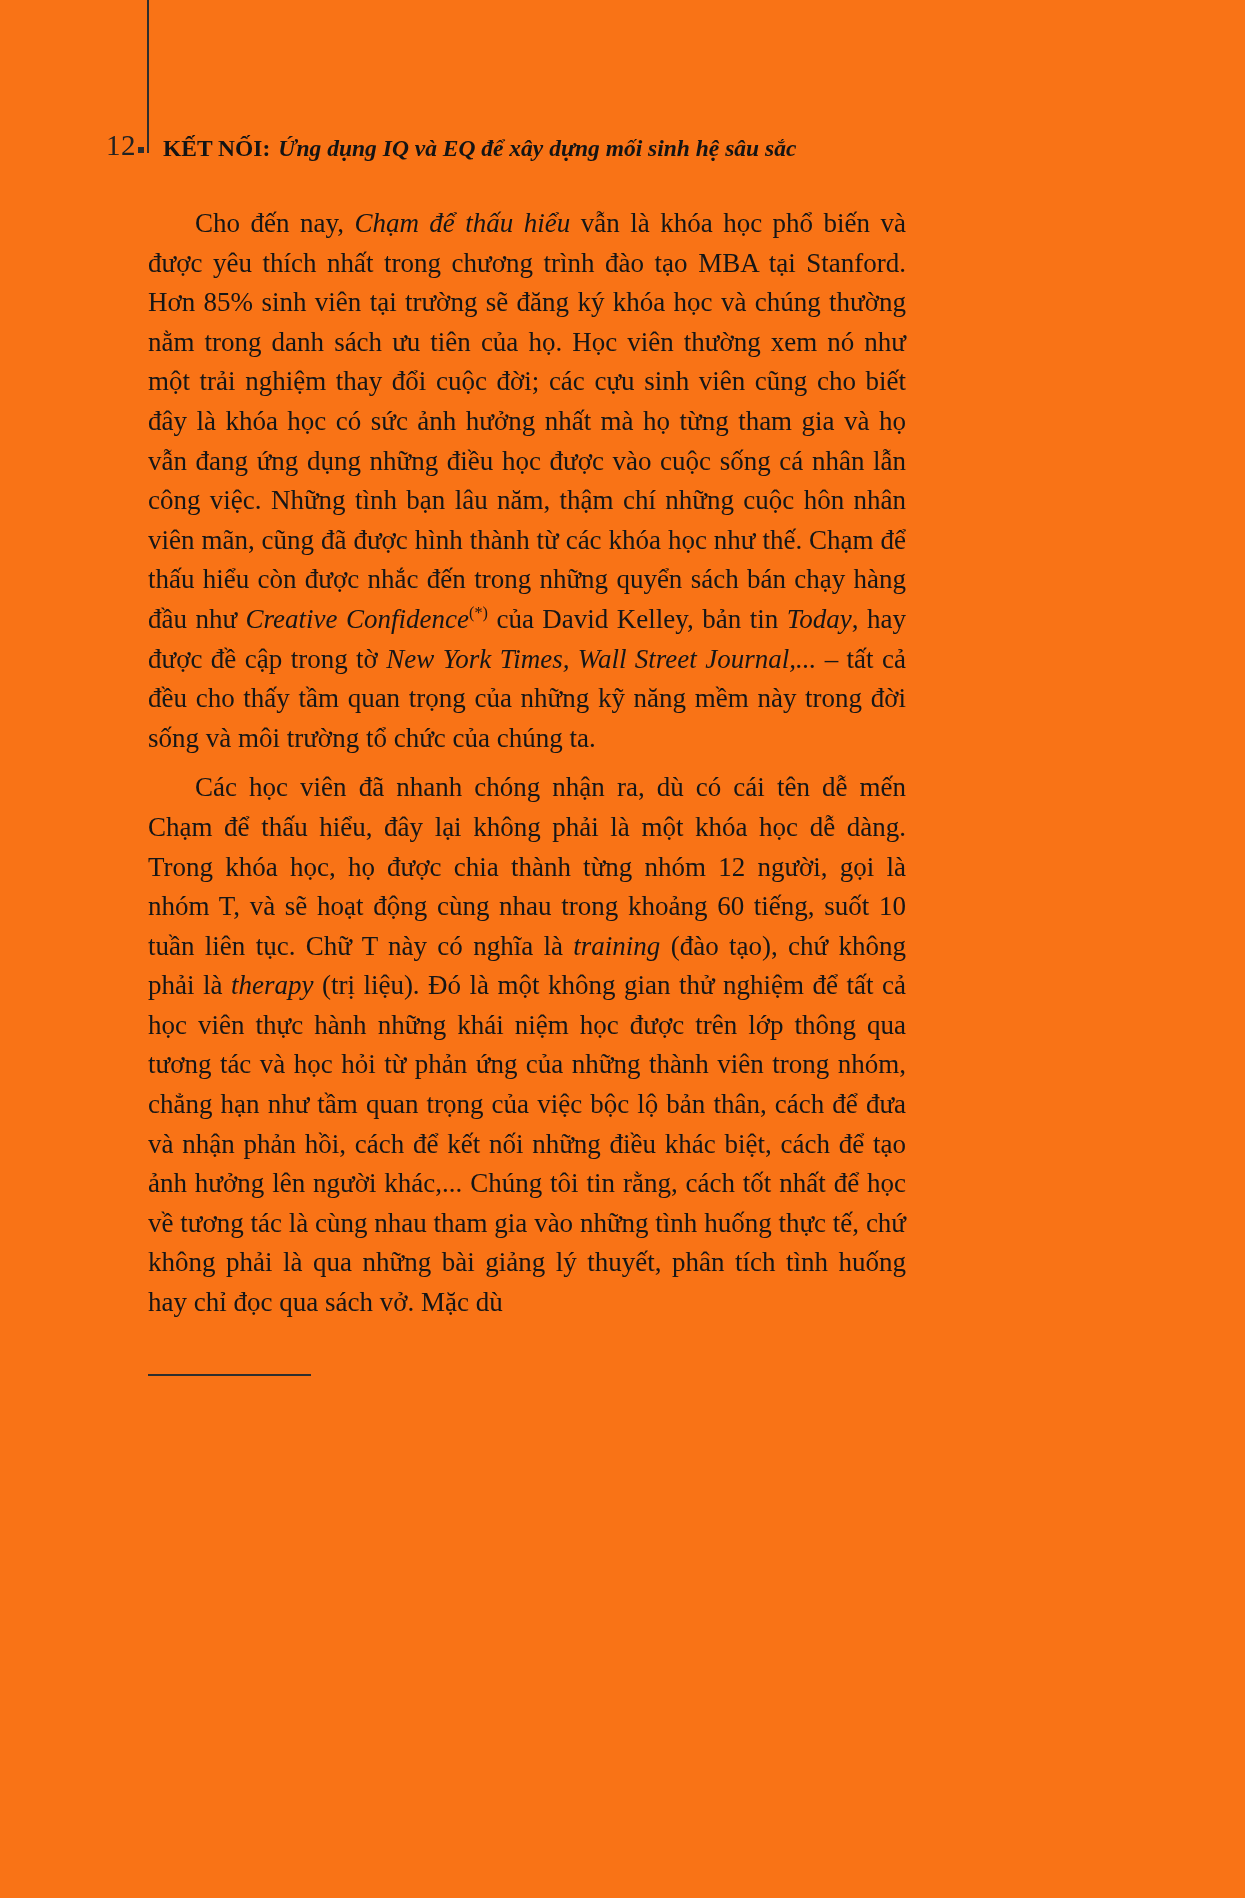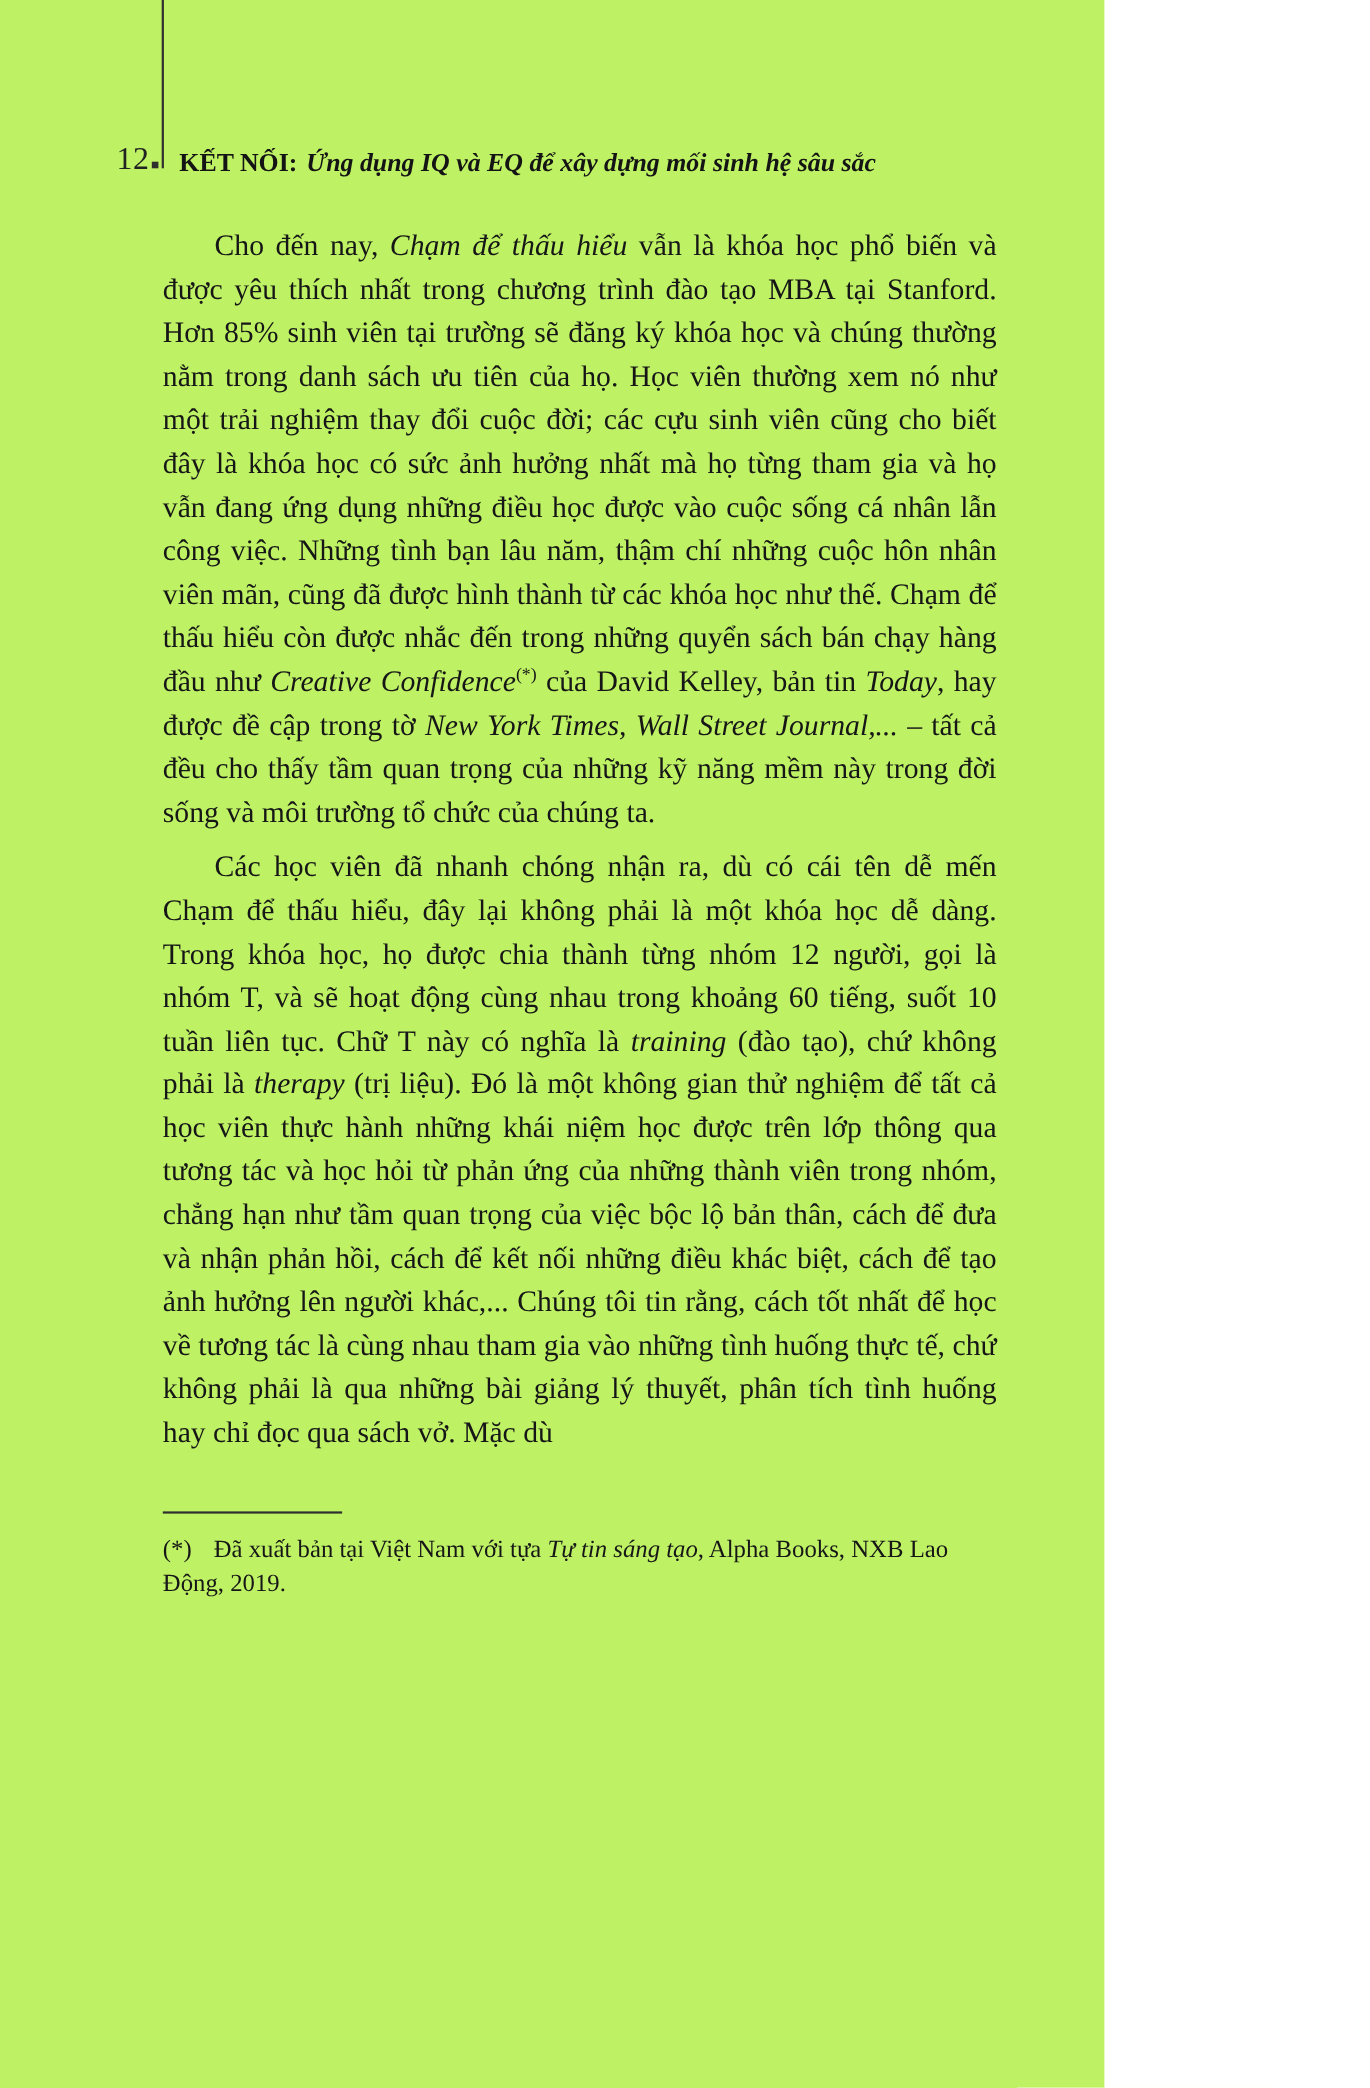--- a/index.html
+++ b/index.html
@@ -2,23 +2,23 @@
 <html lang="vi"><head>
 <meta charset="utf-8">
 <style>
   html, body {
     margin: 0;
     padding: 0;
     background: #ffffff;
   }
   .page {
     position: relative;
-    width: 1004px;
+    width: 1245px;
     height: 1898px;
-    background: #bef264;
+    background: #f97316;
     font-family: "Liberation Serif", "DejaVu Serif", serif;
     color: #1b1b1b;
     overflow: hidden;
   }
   
   .top-rule {
     position: absolute;
     left: 147px;
     top: 0;
     width: 2px;
@@ -114,17 +114,14 @@
     <span class="title">KẾT NỐI:</span><span class="subtitle">Ứng dụng IQ và EQ để xây dựng mối sinh hệ sâu sắc</span>
   </div>
 
   <div class="body-text">
       <p><span>Cho đến nay, </span><span class="it">Chạm để thấu hiểu</span><span> vẫn là khóa học phổ biến và được yêu thích nhất trong chương trình đào tạo MBA tại Stanford. Hơn 85% sinh viên tại trường sẽ đăng ký khóa học và chúng thường nằm trong danh sách ưu tiên của họ. Học viên thường xem nó như một trải nghiệm thay đổi cuộc đời; các cựu sinh viên cũng cho biết đây là khóa học có sức ảnh hưởng nhất mà họ từng tham gia và họ vẫn đang ứng dụng những điều học được vào cuộc sống cá nhân lẫn công việc. Những tình bạn lâu năm, thậm chí những cuộc hôn nhân viên mãn, cũng đã được hình thành từ các khóa học như thế. Chạm để thấu hiểu còn được nhắc đến trong những quyển sách bán chạy hàng đầu như </span><span class="it">Creative Confidence</span><sup>(*)</sup><span> của David Kelley, bản tin </span><span class="it">Today</span><span>, hay được đề cập trong tờ </span><span class="it">New York Times, Wall Street Journal,...</span><span> – tất cả đều cho thấy tầm quan trọng của những kỹ năng mềm này trong đời sống và môi trường tổ chức của chúng ta.</span></p>
       <p><span>Các học viên đã nhanh chóng nhận ra, dù có cái tên dễ mến Chạm để thấu hiểu, đây lại không phải là một khóa học dễ dàng. Trong khóa học, họ được chia thành từng nhóm 12 người, gọi là nhóm T, và sẽ hoạt động cùng nhau trong khoảng 60 tiếng, suốt 10 tuần liên tục. Chữ T này có nghĩa là </span><span class="it">training</span><span> (đào tạo), chứ không phải là </span><span class="it">therapy</span><span> (trị liệu). Đó là một không gian thử nghiệm để tất cả học viên thực hành những khái niệm học được trên lớp thông qua tương tác và học hỏi từ phản ứng của những thành viên trong nhóm, chẳng hạn như tầm quan trọng của việc bộc lộ bản thân, cách để đưa và nhận phản hồi, cách để kết nối những điều khác biệt, cách để tạo ảnh hưởng lên người khác,... Chúng tôi tin rằng, cách tốt nhất để học về tương tác là cùng nhau tham gia vào những tình huống thực tế, chứ không phải là qua những bài giảng lý thuyết, phân tích tình huống hay chỉ đọc qua sách vở. Mặc dù</span></p>
     </div>
 
   <div class="footnote-rule"></div>
 
-  <div class="footnote">
-    <span class="fn-marker">(*)</span><span class="fn-text"><span>Đã xuất bản tại Việt Nam với tựa </span><span class="it">Tự tin sáng tạo</span><span>, Alpha Books, NXB Lao Động, 2019.</span></span>
-  </div>
 
 </div>
 
 </body></html>

